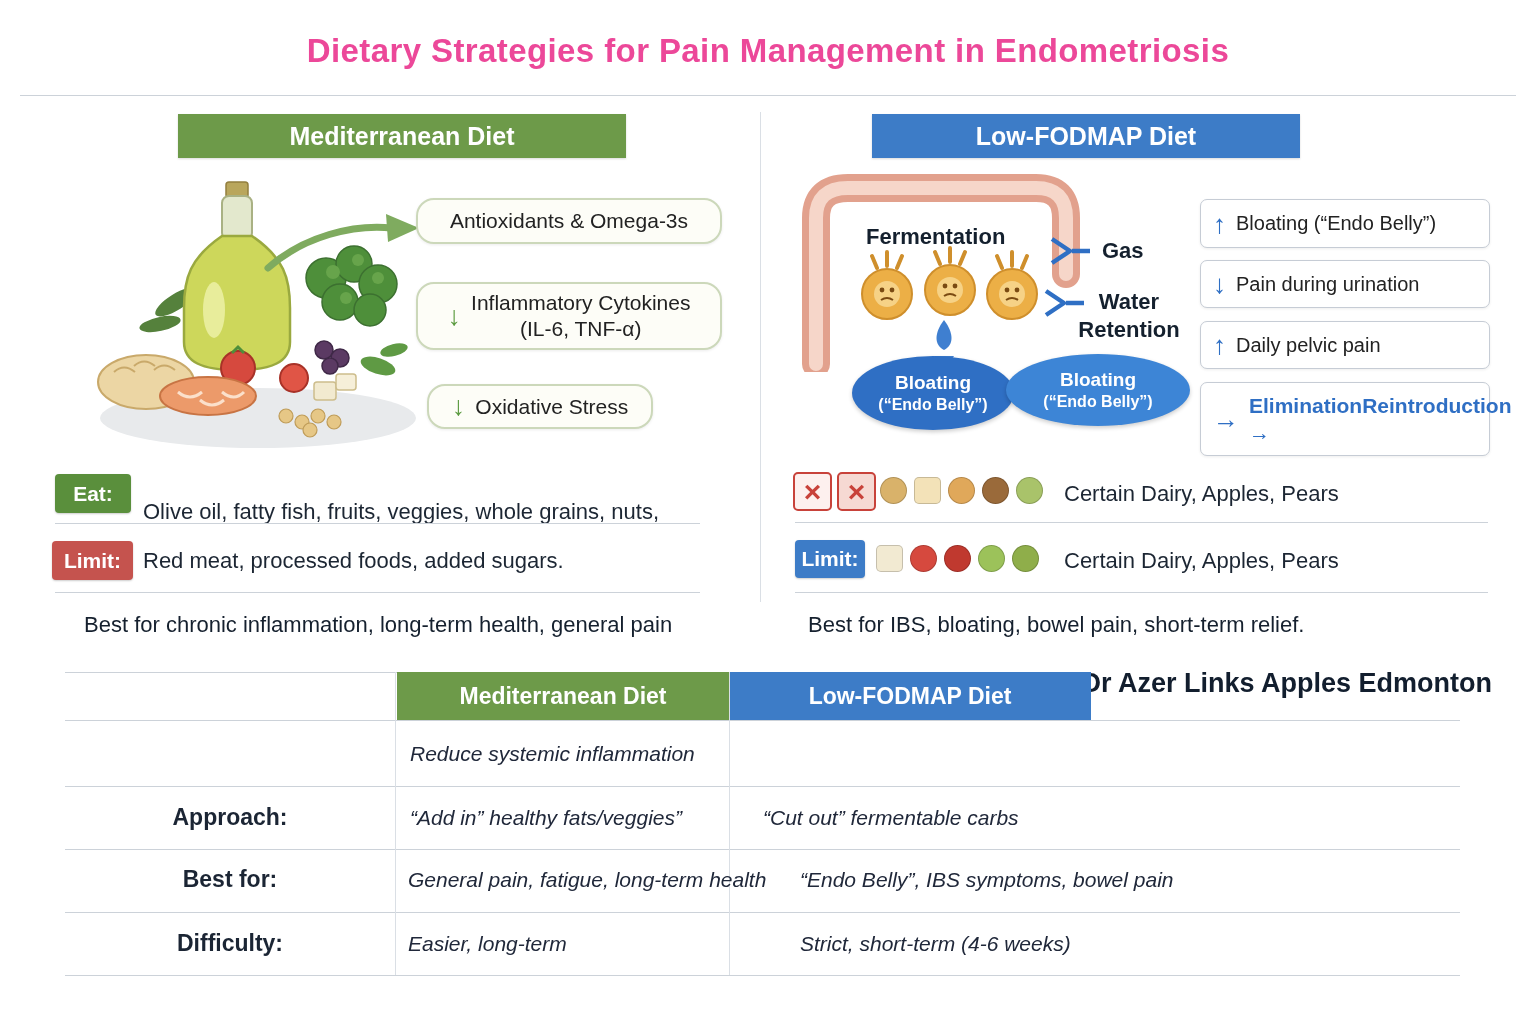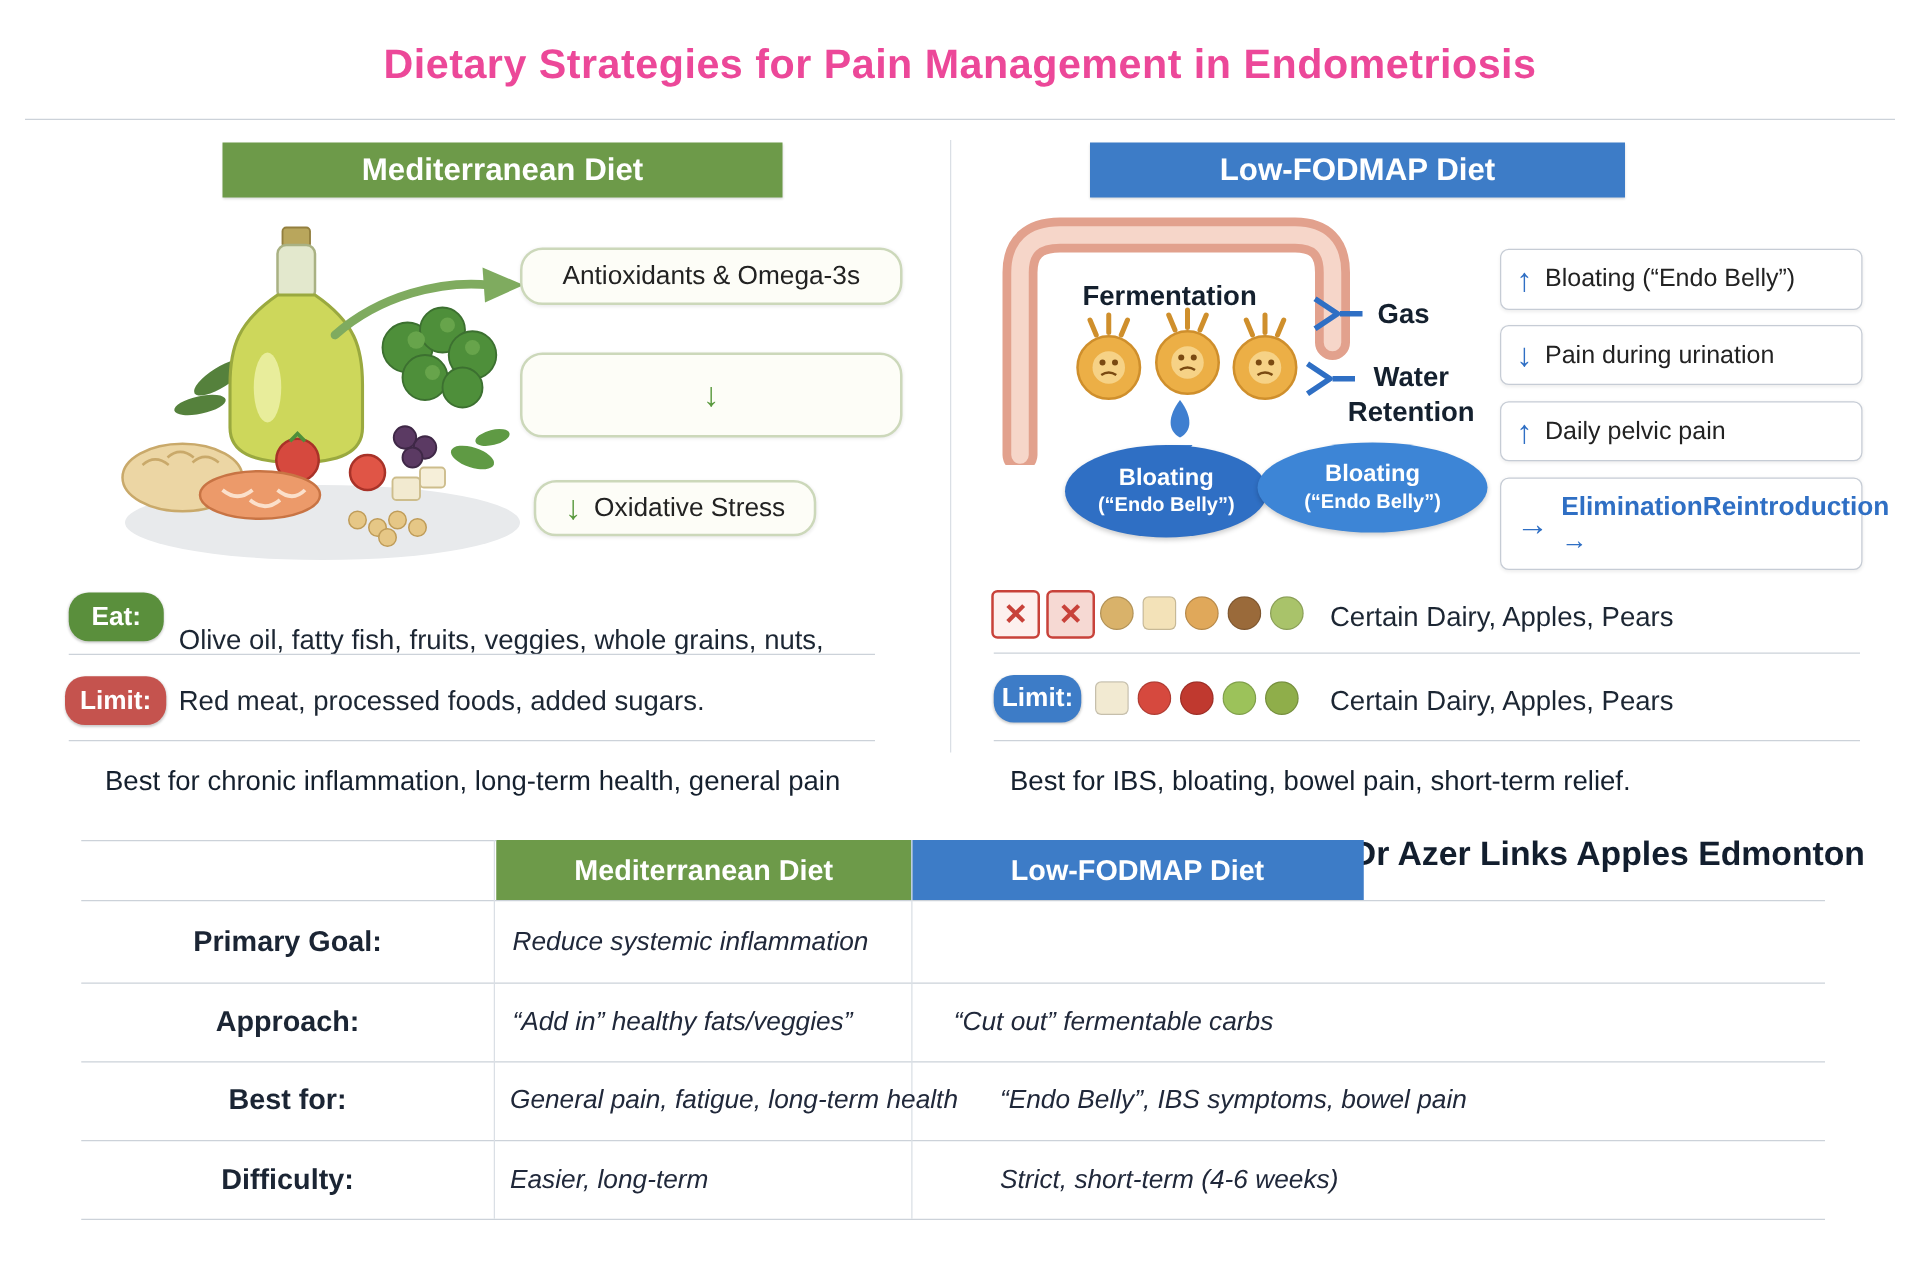--- a/index.html
+++ b/index.html
@@ -12,21 +12,21 @@
   .vline{width:1px;background:#dadfe5}
   .banner{height:44px;display:flex;align-items:center;justify-content:center;color:#fff;font-size:25px;font-weight:700;box-shadow:0 1px 2px rgba(0,0,0,.15)}
   .banner-green{background:#6d9a49}
   .banner-blue{background:#3d7cc7}
   .obox{background:#fdfdf7;border:2px solid #ccd8ba;border-radius:18px;display:flex;align-items:center;justify-content:center;gap:10px;font-size:21px;color:#222;box-shadow:0 1px 3px rgba(0,0,0,.08)}
   .obox .col{display:flex;flex-direction:column;align-items:center;line-height:1.25}
   .garrow{color:#5a9a3f;font-weight:700;font-size:27px;line-height:1}
   .sbox{background:#fff;border:1.5px solid #c6ccd5;border-radius:7px;display:flex;align-items:center;gap:10px;padding:0 12px;font-size:20px;color:#222;box-shadow:0 1px 3px rgba(0,0,0,.07)}
   .barrow{color:#2f6fc4;font-weight:700;font-size:26px;line-height:1}
   .elim-text{color:#2f6fc4;font-weight:700;font-size:21px;line-height:1.3}
-  .badge{display:flex;align-items:center;justify-content:center;color:#fff;font-weight:700;font-size:21px;border-radius:16px;box-shadow:0 1px 2px rgba(0,0,0,.2)}
+  .badge{display:flex;align-items:center;justify-content:center;color:#fff;font-weight:700;font-size:21px;border-radius:4px;box-shadow:0 1px 2px rgba(0,0,0,.2)}
   .badge-green{background:#5a8f3c}
   .badge-red{background:#c5534e}
   .badge-blue{background:#3d7cc7}
   .rowtext{font-size:22px;color:#1c2633}
   .bestfor{font-size:22px;font-weight:500;color:#15202e}
   .oval{border-radius:50%;display:flex;flex-direction:column;align-items:center;justify-content:center;color:#fff;text-align:center;line-height:1.2;box-shadow:0 2px 4px rgba(0,0,0,.2)}
   .oval .l1{font-size:19px;font-weight:700}
   .oval .l2{font-size:16px;font-weight:700}
   .flabel{font-weight:700;font-size:22px;color:#14202e}
   .icons{display:flex;gap:7px;align-items:center}
@@ -106,20 +106,24 @@
     <path d="M6 62 C 42 30 92 18 130 22" fill="none" stroke="#7fab5f" stroke-width="7" stroke-linecap="round"></path>
     <polygon points="124,8 157,22 126,36" fill="#7fab5f"></polygon>
   </svg>
 
   <div class="abs obox" style="left:416px;top:198px;width:306px;height:46px">
     <span>Antioxidants &amp; Omega-3s</span>
   </div>
 
   <div class="abs obox" style="left:416px;top:282px;width:306px;height:68px">
     <span class="garrow">↓</span>
+    <span class="col">
+      <span>Inflammatory Cytokines</span>
+      <span>(IL-6, TNF-α)</span>
+    </span>
   </div>
 
   <div class="abs obox" style="left:427px;top:384px;width:226px;height:45px">
     <span class="garrow">↓</span>
     <span>Oxidative Stress</span>
   </div>
 
   <div class="abs badge badge-green" style="left:55px;top:474px;width:76px;height:39px">
     <span>Eat:</span>
   </div>
@@ -254,21 +258,20 @@
 
   <div class="abs hline" style="left:65px;top:672px;width:332px"></div>
   <div class="abs hline" style="left:65px;top:720px;width:1395px"></div>
   <div class="abs hline" style="left:65px;top:786px;width:1395px"></div>
   <div class="abs hline" style="left:65px;top:849px;width:1395px"></div>
   <div class="abs hline" style="left:65px;top:912px;width:1395px"></div>
   <div class="abs hline" style="left:65px;top:975px;width:1395px"></div>
   <div class="abs vline" style="left:395px;top:672px;height:303px"></div>
   <div class="abs vline" style="left:729px;top:672px;height:303px"></div>
 
-  <div class="abs tlabel" style="left:65px;top:740px;width:330px">Primary Goal:</div>
   <div class="abs tval" style="left:410px;top:742px;width:312px">Reduce systemic inflammation</div>
 
   <div class="abs tlabel" style="left:65px;top:804px;width:330px">Approach:</div>
   <div class="abs tval" style="left:410px;top:806px;width:312px">“Add in” healthy fats/veggies”</div>
   <div class="abs tval" style="left:763px;top:806px;width:420px">“Cut out” fermentable carbs</div>
 
   <div class="abs tlabel" style="left:65px;top:866px;width:330px">Best for:</div>
   <div class="abs tval" style="left:408px;top:868px;width:375px">General pain, fatigue, long-term health</div>
   <div class="abs tval" style="left:800px;top:868px;width:450px">“Endo Belly”, IBS symptoms, bowel pain</div>
 

